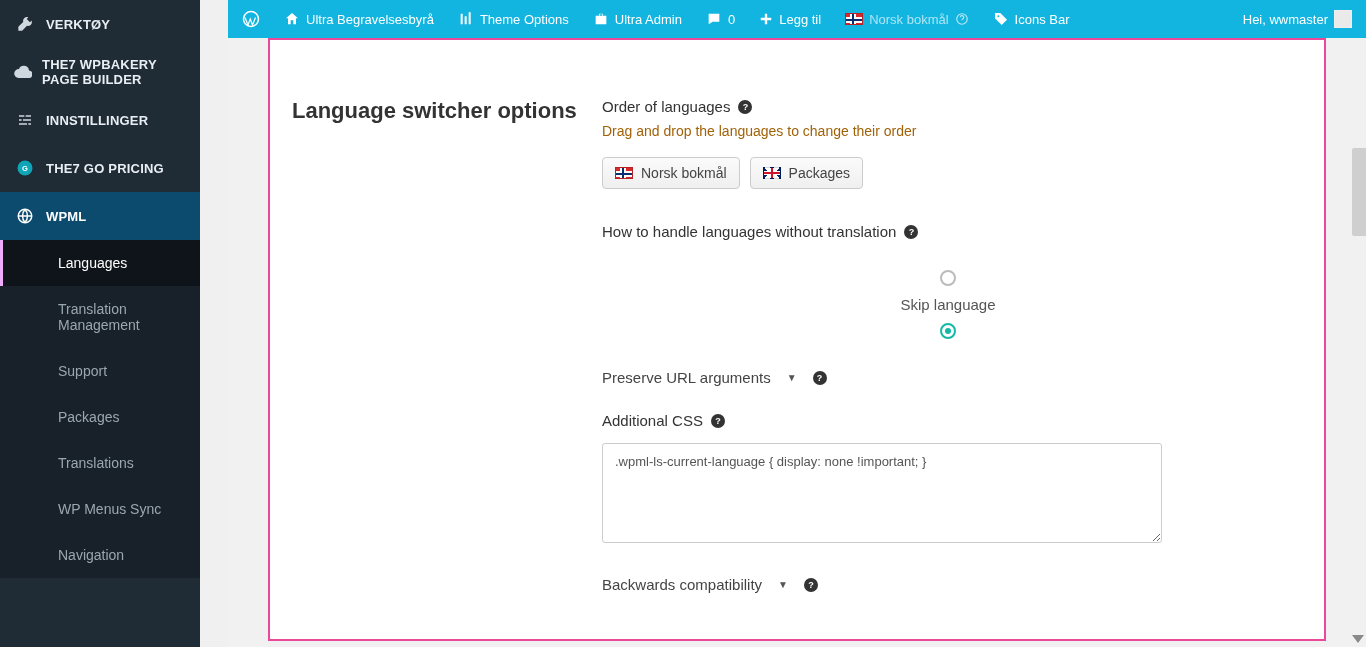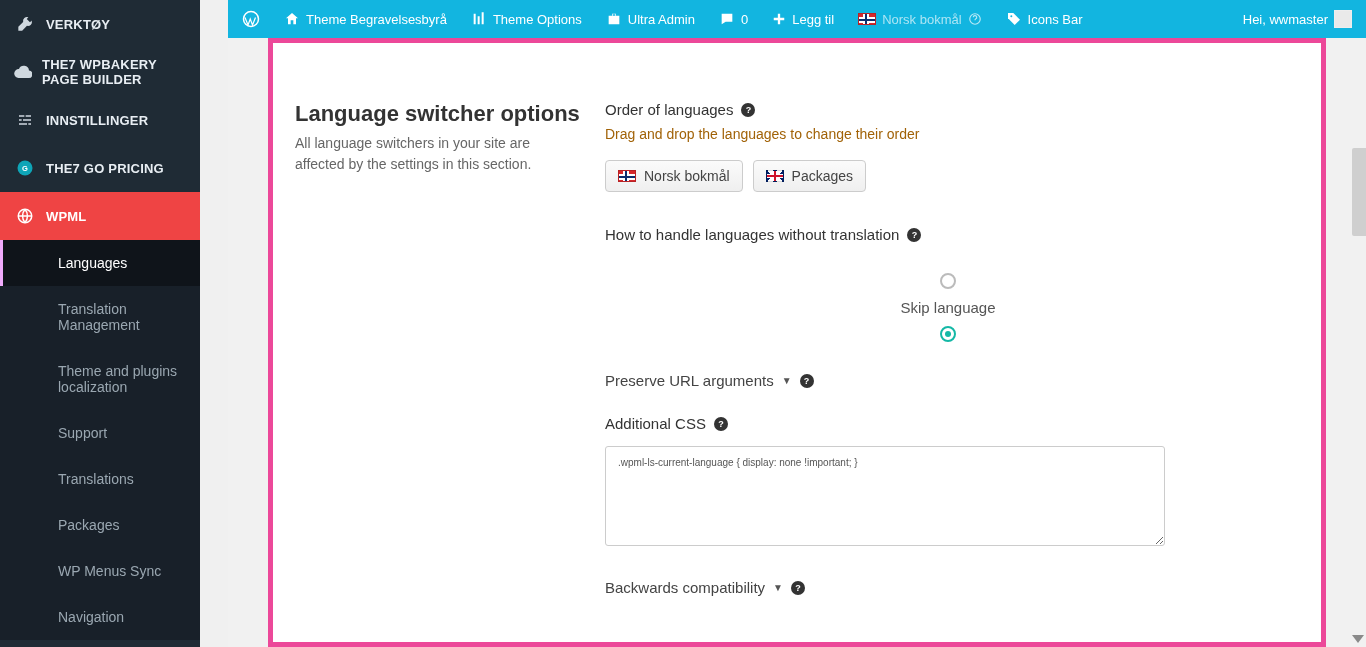--- a/index.html
+++ b/index.html
@@ -36,21 +36,21 @@
     font-stretch: condensed;
   }
   .menu-item .micon {
     width: 22px; height: 22px;
     display: inline-flex; align-items:center; justify-content:center;
     margin-right: 10px;
     color: #cfd8df;
     font-size: 16px;
   }
   .menu-item.current {
-    background: #ef4444;
+    background: #0c4a6e;
     color: #fff;
     position: relative;
   }
   .menu-item.current .micon { color: #fff; }
   .menu-item.current::after {
     content: "";
     position: absolute;
     right: -10px; top: 50%; transform: translateY(-50%);
     border-top: 10px solid transparent;
     border-bottom: 10px solid transparent;
@@ -139,21 +139,21 @@
     position:absolute;
     left:228px; right:0; top:38px; bottom:0;
     overflow-y:auto;
     background:#f1f1f1;
     padding: 0 20px 40px 20px;
   }
   .panel {
     background:#fff;
     margin: 0 20px 28px 20px;
     padding: 30px 0 46px 0;
-    border:5px solid #ec4899;
+    border:2px solid #ec4899;
   }
   .two-col {
     display:flex;
     align-items:flex-start;
   }
   .col-desc {
     width: 332px;
     padding: 28px 24px 0 22px;
   }
   .col-desc h2 {
@@ -207,29 +207,29 @@
     width:16px; height:16px; border-radius:50%;
     border:2px solid #bbb; display:inline-block; position:relative;
     flex:none;
   }
   .radio.checked { border-color:#14b8a6; }
   .radio.checked::after {
     content:""; position:absolute; inset:3px; border-radius:50%; background:#14b8a6;
   }
 
   .expander {
-    font-size:15px; color:#444; display:flex; align-items:center; gap:8px;
+    font-size:15px; color:#444; display:flex; align-items:center; gap:16px;
     margin: 30px 0 0 0; cursor:pointer;
   }
   .expander .caret { font-size:10px; color:#555; }
 
   .css-area {
     width:560px; height:100px; max-width:100%;
     border:1px solid #ccc; border-radius:3px;
-    padding:10px 12px; font-family:inherit; font-size:10px;
+    padding:10px 12px; font-family:inherit; font-size:13px;
     color:#555; resize:both;
     margin-top:6px;
   }
 
   .next-panel {
     background:#fff;
     margin: 0 20px;
     height: 26px;
     border:1px solid #eee;
     border-bottom:none;
@@ -302,24 +302,23 @@
           <circle cx="12" cy="12" r="9"></circle>
           <path d="M3 12h18M12 3a14 14 0 0 1 0 18M12 3a14 14 0 0 0 0 18"></path>
         </svg>
     </span>
     <span>WPML</span>
   </div>
 
   <div class="submenu">
     <a class="submenu-item active"><span>Languages</span></a>
     <a class="submenu-item"><span>Translation Management</span></a>
-    <a class="submenu-item"><span>Theme and plugins localization</span></a>
     <a class="submenu-item"><span>Support</span></a>
+    <a class="submenu-item"><span>Packages</span></a>
     <a class="submenu-item"><span>Translations</span></a>
-    <a class="submenu-item"><span>Packages</span></a>
     <a class="submenu-item"><span>WP Menus Sync</span></a>
     <a class="submenu-item"><span>Navigation</span></a>
   </div>
 </nav>
 
 <div id="admin-bar">
   <div class="ab-left">
     <span class="ab-item">
       <span class="ab-icon">
         <svg width="18" height="18" viewBox="0 0 24 24" fill="#fff">
@@ -327,21 +326,21 @@
             <path d="M4 10l4 10 3-8 3 8 4-10" stroke="#fff" stroke-width="1.6" fill="none"></path>
           </svg>
       </span>
     </span>
     <span class="ab-item">
       <span class="ab-icon">
         <svg width="16" height="16" viewBox="0 0 24 24" fill="#fff">
             <path d="M12 3l9 8h-3v9h-4v-6H10v6H6v-9H3z"></path>
           </svg>
       </span>
-      <span>Theme Begravelsesbyrå</span>
+      <span>Ultra Begravelsesbyrå</span>
     </span>
     <span class="ab-item">
       <span class="ab-icon">
         <svg width="16" height="16" viewBox="0 0 24 24" fill="#fff">
             <path d="M4 4h3v16H4zM10 8h3v12h-3zM16 2h3v18h-3z"></path>
           </svg>
       </span>
       <span>Theme Options</span>
     </span>
     <span class="ab-item">
@@ -394,21 +393,20 @@
       <span class="avatar-square"></span>
     </span>
   </div>
 </div>
 
 <div id="content-wrap">
   <div class="panel">
     <div class="two-col">
       <div class="col-desc">
         <h2>Language switcher options</h2>
-        <p>All language switchers in your site are affected by the settings in this section.</p>
       </div>
       <div class="col-form">
 
         
         <div class="field-label">
           <span>Order of languages</span>
           <span class="help-q">?</span>
         </div>
         <div class="field-sub">Drag and drop the languages to change their order</div>
         <div class="lang-pill-row">

